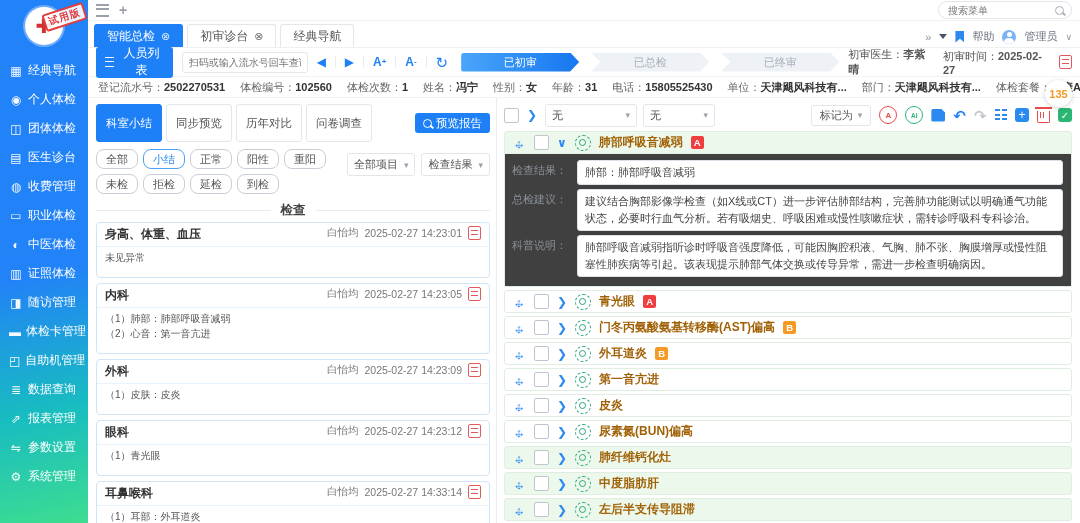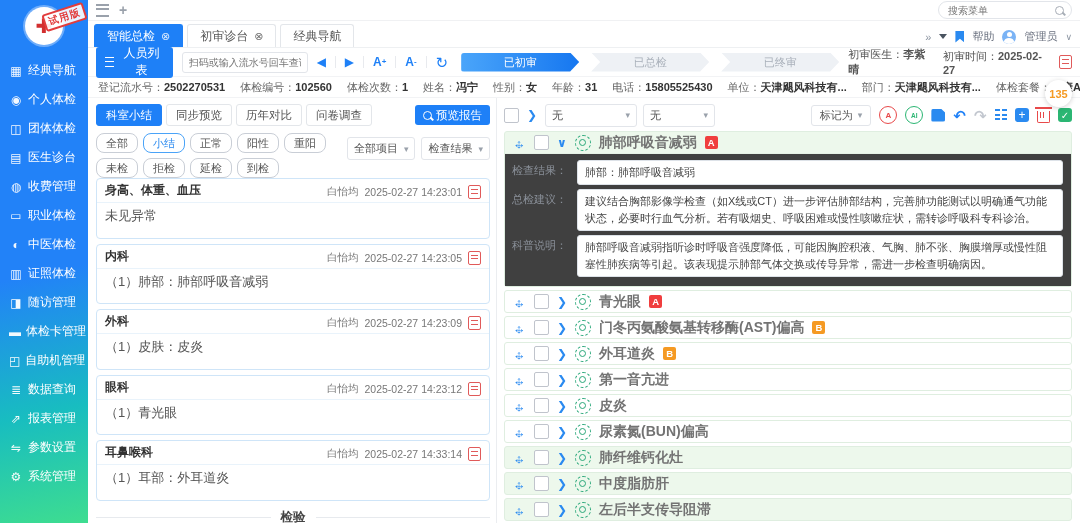--- a/index.html
+++ b/index.html
@@ -54,39 +54,39 @@
   .rec-icon::before{content:"";position:absolute;left:2px;right:2px;top:3px;height:1.2px;background:#e05a5a;}
   .rec-icon::after{content:"";position:absolute;left:2px;right:2px;top:6.5px;height:1.2px;background:#e05a5a;}
   
   .patientrow{height:20px;display:flex;align-items:center;gap:15px;padding:0 10px;font-size:11px;border-bottom:1px solid #f2f3f5;white-space:nowrap;overflow:hidden;}
   .pfield .pl{color:#666;}
   .pfield .pv{color:#333;font-weight:bold;}
   
   .content{flex:1;display:flex;min-height:0;}
   .left-panel{width:394px;min-width:394px;border-right:1px solid #ebedf0;padding:6px 6px 0 8px;overflow:hidden;display:flex;flex-direction:column;}
   .lp-tabs{display:flex;gap:4px;align-items:center;}
-  .lp-tab{height:20px;padding:0 9px;display:flex;align-items:center;border:1px solid #e3e6ea;border-radius:3px;background:#fff;color:#555;font-size:11.5px;cursor:pointer;}
+  .lp-tab{height:20px;padding:8px 9px;display:flex;align-items:center;border:1px solid #e3e6ea;border-radius:3px;background:#fff;color:#555;font-size:11.5px;cursor:pointer;}
   .lp-tab.active{background:#1e80f7;border-color:#1e80f7;color:#fff;}
   .btn-preview{margin-left:auto;display:flex;align-items:center;gap:4px;background:#1e80f7;color:#fff;border:none;border-radius:3px;height:20px;padding:0 8px;font-size:11.5px;cursor:pointer;}
   .btn-preview .mag{border-color:#fff;}
   .btn-preview .mag::after{background:#fff;}
   .lp-filterbar{display:flex;margin-top:7px;}
   .chips{display:flex;flex-wrap:wrap;gap:5px;width:244px;}
   .chip{border:1px solid #c9ced6;border-radius:8px;padding:1.5px 9px;font-size:11px;color:#555;background:#fff;cursor:pointer;white-space:nowrap;}
   .chip.active{border-color:#4aa3f8;color:#2a8af0;}
   .lp-selects{margin-left:auto;display:flex;gap:6px;align-items:flex-start;padding-top:4px;justify-content:center;}
   .selbox{display:flex;align-items:center;justify-content:space-between;border:1px solid #e2e5ea;border-radius:3px;height:21px;padding:0 6px;font-size:11px;color:#555;gap:6px;cursor:pointer;background:#fff;}
   .caret{color:#9aa1ab;font-size:9px;}
   .sec-h{display:flex;align-items:center;gap:10px;color:#444;font-weight:bold;font-size:12.5px;margin:8px 0 3px;}
   .sec-h::before,.sec-h::after{content:"";flex:1;height:1px;background:#e7eaee;}
   .card{border:1px solid #cfe5f8;border-radius:4px;margin-bottom:5px;background:#fff;overflow:hidden;}
-  .card-head{display:flex;align-items:flex-end;padding:3px 8px;border-bottom:1px solid #e9f3fb;}
+  .card-head{display:flex;align-items:flex-start;padding:3px 8px;border-bottom:1px solid #e9f3fb;}
   .card-title{font-weight:bold;font-size:12px;color:#333;}
   .card-meta{margin-left:auto;display:flex;align-items:center;gap:6px;font-size:10.5px;color:#777;}
-  .card-body{padding:3px 8px 12px;font-size:13px;color:#555;line-height:1.5;}
+  .card-body{padding:3px 8px 12px;font-size:10px;color:#555;line-height:1.5;}
   
   .right-panel{flex:1;padding:5px 8px 0 7px;display:flex;flex-direction:column;min-width:0;position:relative;}
   .rp-toolbar{display:flex;align-items:center;gap:8px;height:24px;margin-bottom:4px;}
   .cbx{width:13px;height:13px;border:1px solid #c0c4cc;border-radius:2px;background:#fff;flex:none;cursor:pointer;}
   .rp-chev{color:#2a8af0;font-size:12px;font-weight:bold;cursor:pointer;}
   .rp-spacer{flex:1;}
   .btn-mark{display:flex;align-items:center;gap:5px;border:1px solid #e2e5ea;border-radius:3px;height:21px;padding:0 8px;font-size:11px;color:#555;background:#fff;cursor:pointer;}
   .ic-circle{width:16px;height:16px;border-radius:50%;display:flex;align-items:center;justify-content:center;font-size:8px;font-weight:bold;cursor:pointer;}
   .ic-ai-red{border:1.5px solid #e8494a;color:#e8494a;}
   .ic-ai-green{border:1.5px solid #2bb673;color:#2bb673;font-size:6.5px;}
@@ -102,21 +102,21 @@
   .ic-confirm{width:14px;height:14px;background:#2bb673;border-radius:3px;color:#fff;display:flex;align-items:center;justify-content:center;font-size:10px;cursor:pointer;}
   .rp-list{flex:1;overflow:hidden;}
   .rp-item{border:1px solid #dfeee0;border-radius:3px;margin-bottom:3px;background:#fff;}
   .rp-item.hl{background:#edf8ec;}
   .rp-row{height:21px;display:flex;align-items:center;gap:8px;padding:0 7px;}
   .drag-ic{position:relative;width:14px;height:14px;color:#2a8af0;flex:none;cursor:grab;}
   .drag-ic::before{content:"↔";position:absolute;left:50%;top:50%;transform:translate(-50%,-50%);font-size:13px;}
   .drag-ic::after{content:"↕";position:absolute;left:50%;top:50%;transform:translate(-50%,-50%);font-size:13px;}
   .seal{width:14px;height:14px;border:1.5px dashed #2aa87a;border-radius:50%;position:relative;flex:none;}
   .seal::after{content:"";position:absolute;left:3px;top:3px;width:5px;height:5px;border:1px solid #2aa87a;border-radius:50%;}
-  .rp-title{font-weight:bold;font-size:14px;color:#737373;cursor:pointer;}
+  .rp-title{font-weight:bold;font-size:12px;color:#a16207;cursor:pointer;}
   .badge{width:13px;height:13px;border-radius:2px;color:#fff;font-size:9.5px;font-weight:bold;display:flex;align-items:center;justify-content:center;}
   .badge.a{background:#f03e3e;}
   .badge.b{background:#f59a23;}
   .rp-fields{padding:2px 8px 5px 7px;background:#404040;border-top:1px solid #e6f2e6;}
   .fld{display:flex;gap:7px;margin:4px 0;}
   .fld-label{width:58px;min-width:58px;color:#8a9099;font-size:11px;padding-top:3px;}
   .fld-box{flex:1;border:1px solid #dde2e8;border-radius:3px;padding:3px 7px;font-size:11px;color:#444;line-height:1.55;background:#fff;}
   .count-bubble{position:absolute;right:8px;top:80px;width:27px;height:27px;border-radius:50%;background:#fff;box-shadow:0 1px 5px rgba(0,0,0,.18);display:flex;align-items:center;justify-content:center;color:#f59a23;font-weight:bold;font-size:11px;z-index:5;}
 </style>
 </head>
@@ -298,20 +298,21 @@
                 <span>全部项目</span>
                 <span class="caret">▾</span>
               </span>
               <span class="selbox">
                 <span>检查结果</span>
                 <span class="caret">▾</span>
               </span>
             </div>
         </div>
         <div id="lp-sections">
+            <div class="sec-h">检查</div>
             <div class="card">
               <div class="card-head">
                 <span class="card-title">身高、体重、血压</span>
                 <span class="card-meta">
                   <span>白怡均</span>
                   <span>2025-02-27 14:23:01</span>
                   <span class="rec-icon"></span>
                 </span>
               </div>
               <div class="card-body">
@@ -322,20 +323,21 @@
               <div class="card-head">
                 <span class="card-title">内科</span>
                 <span class="card-meta">
                   <span>白怡均</span>
                   <span>2025-02-27 14:23:05</span>
                   <span class="rec-icon"></span>
                 </span>
               </div>
               <div class="card-body">
                 <div>（1）肺部：肺部呼吸音减弱</div>
+                <div>（2）心音：第一音亢进</div>
               </div>
             </div>
             <div class="card">
               <div class="card-head">
                 <span class="card-title">外科</span>
                 <span class="card-meta">
                   <span>白怡均</span>
                   <span>2025-02-27 14:23:09</span>
                   <span class="rec-icon"></span>
                 </span>

